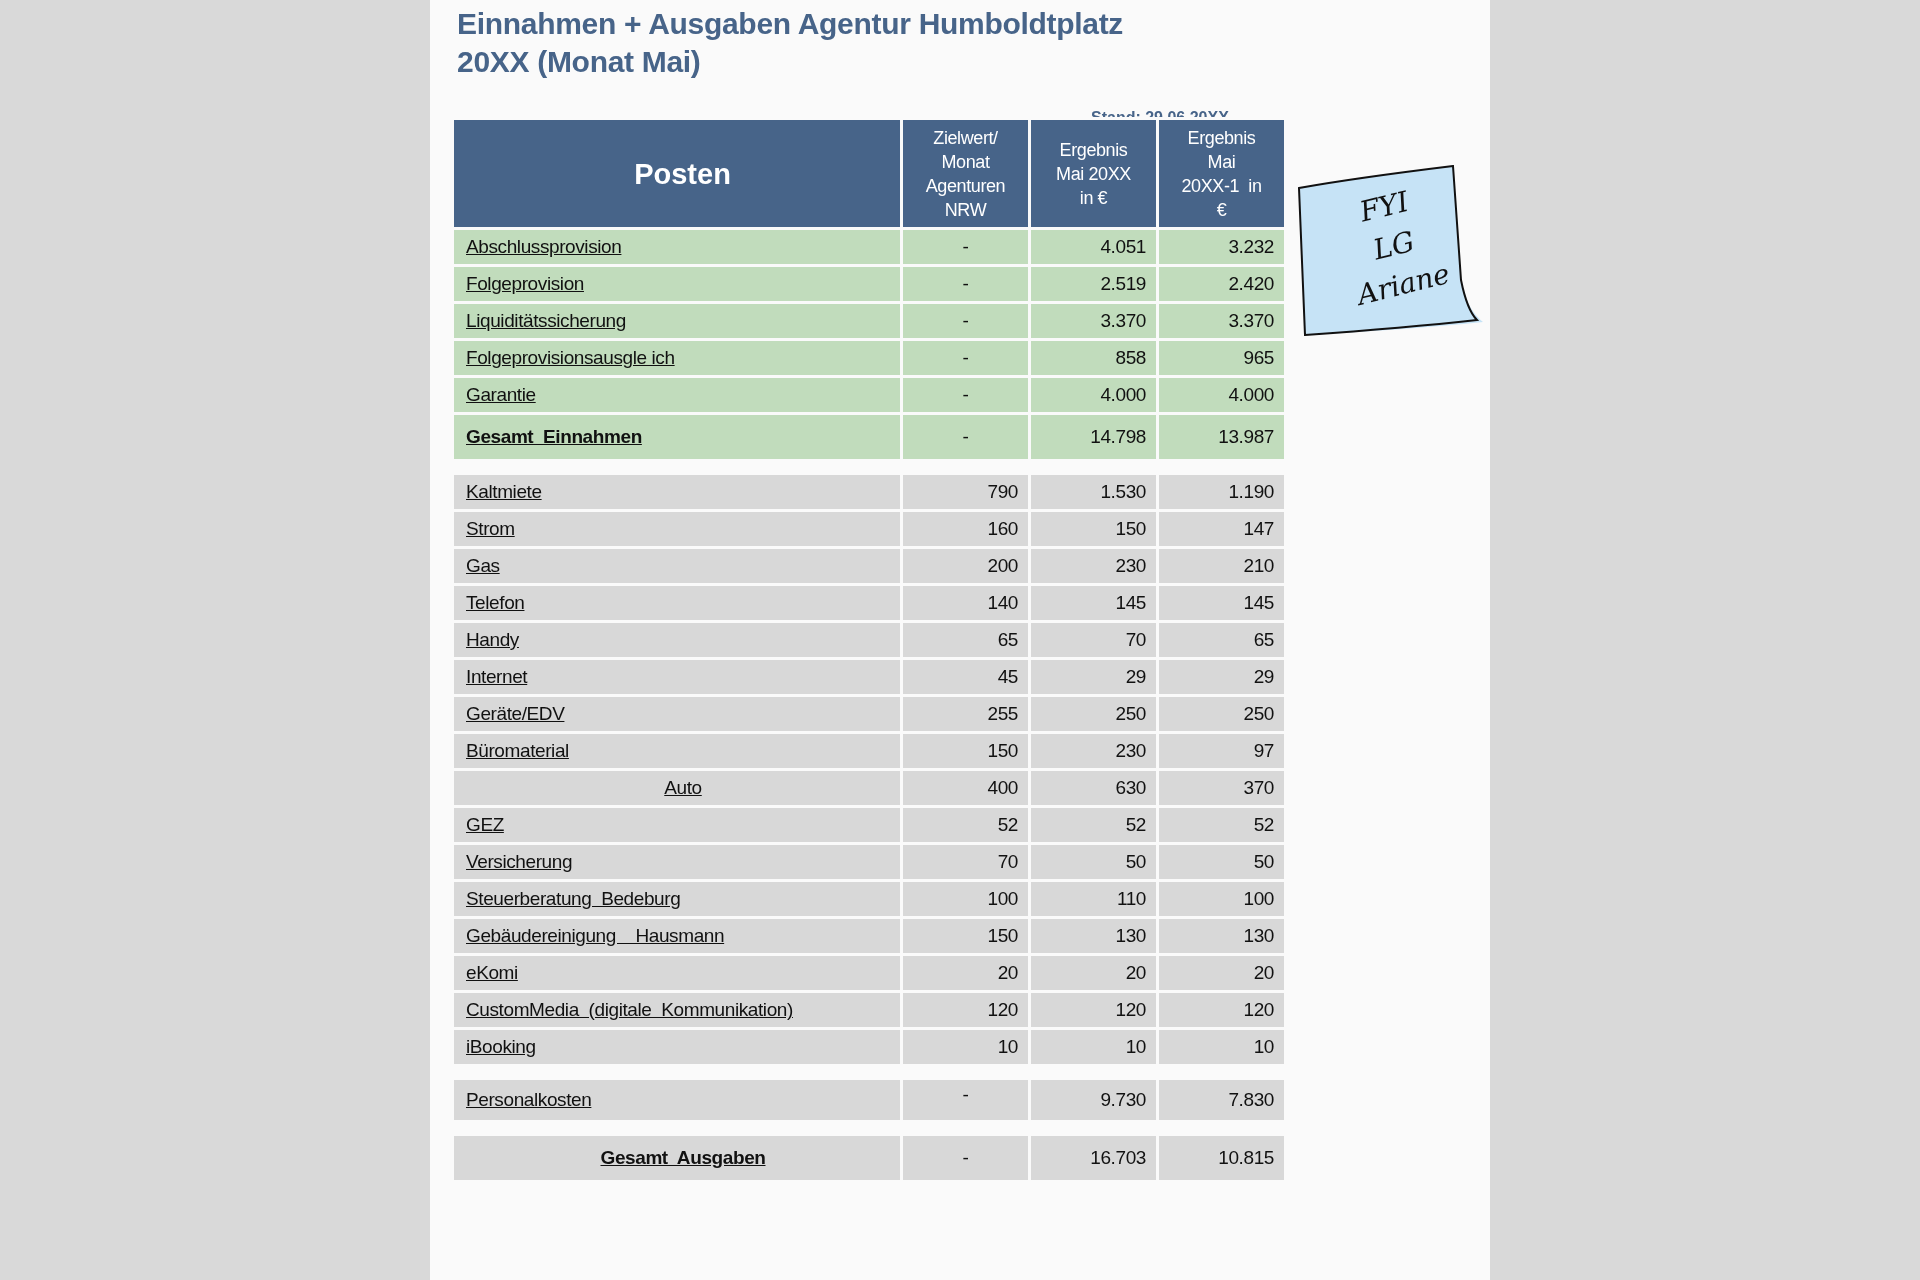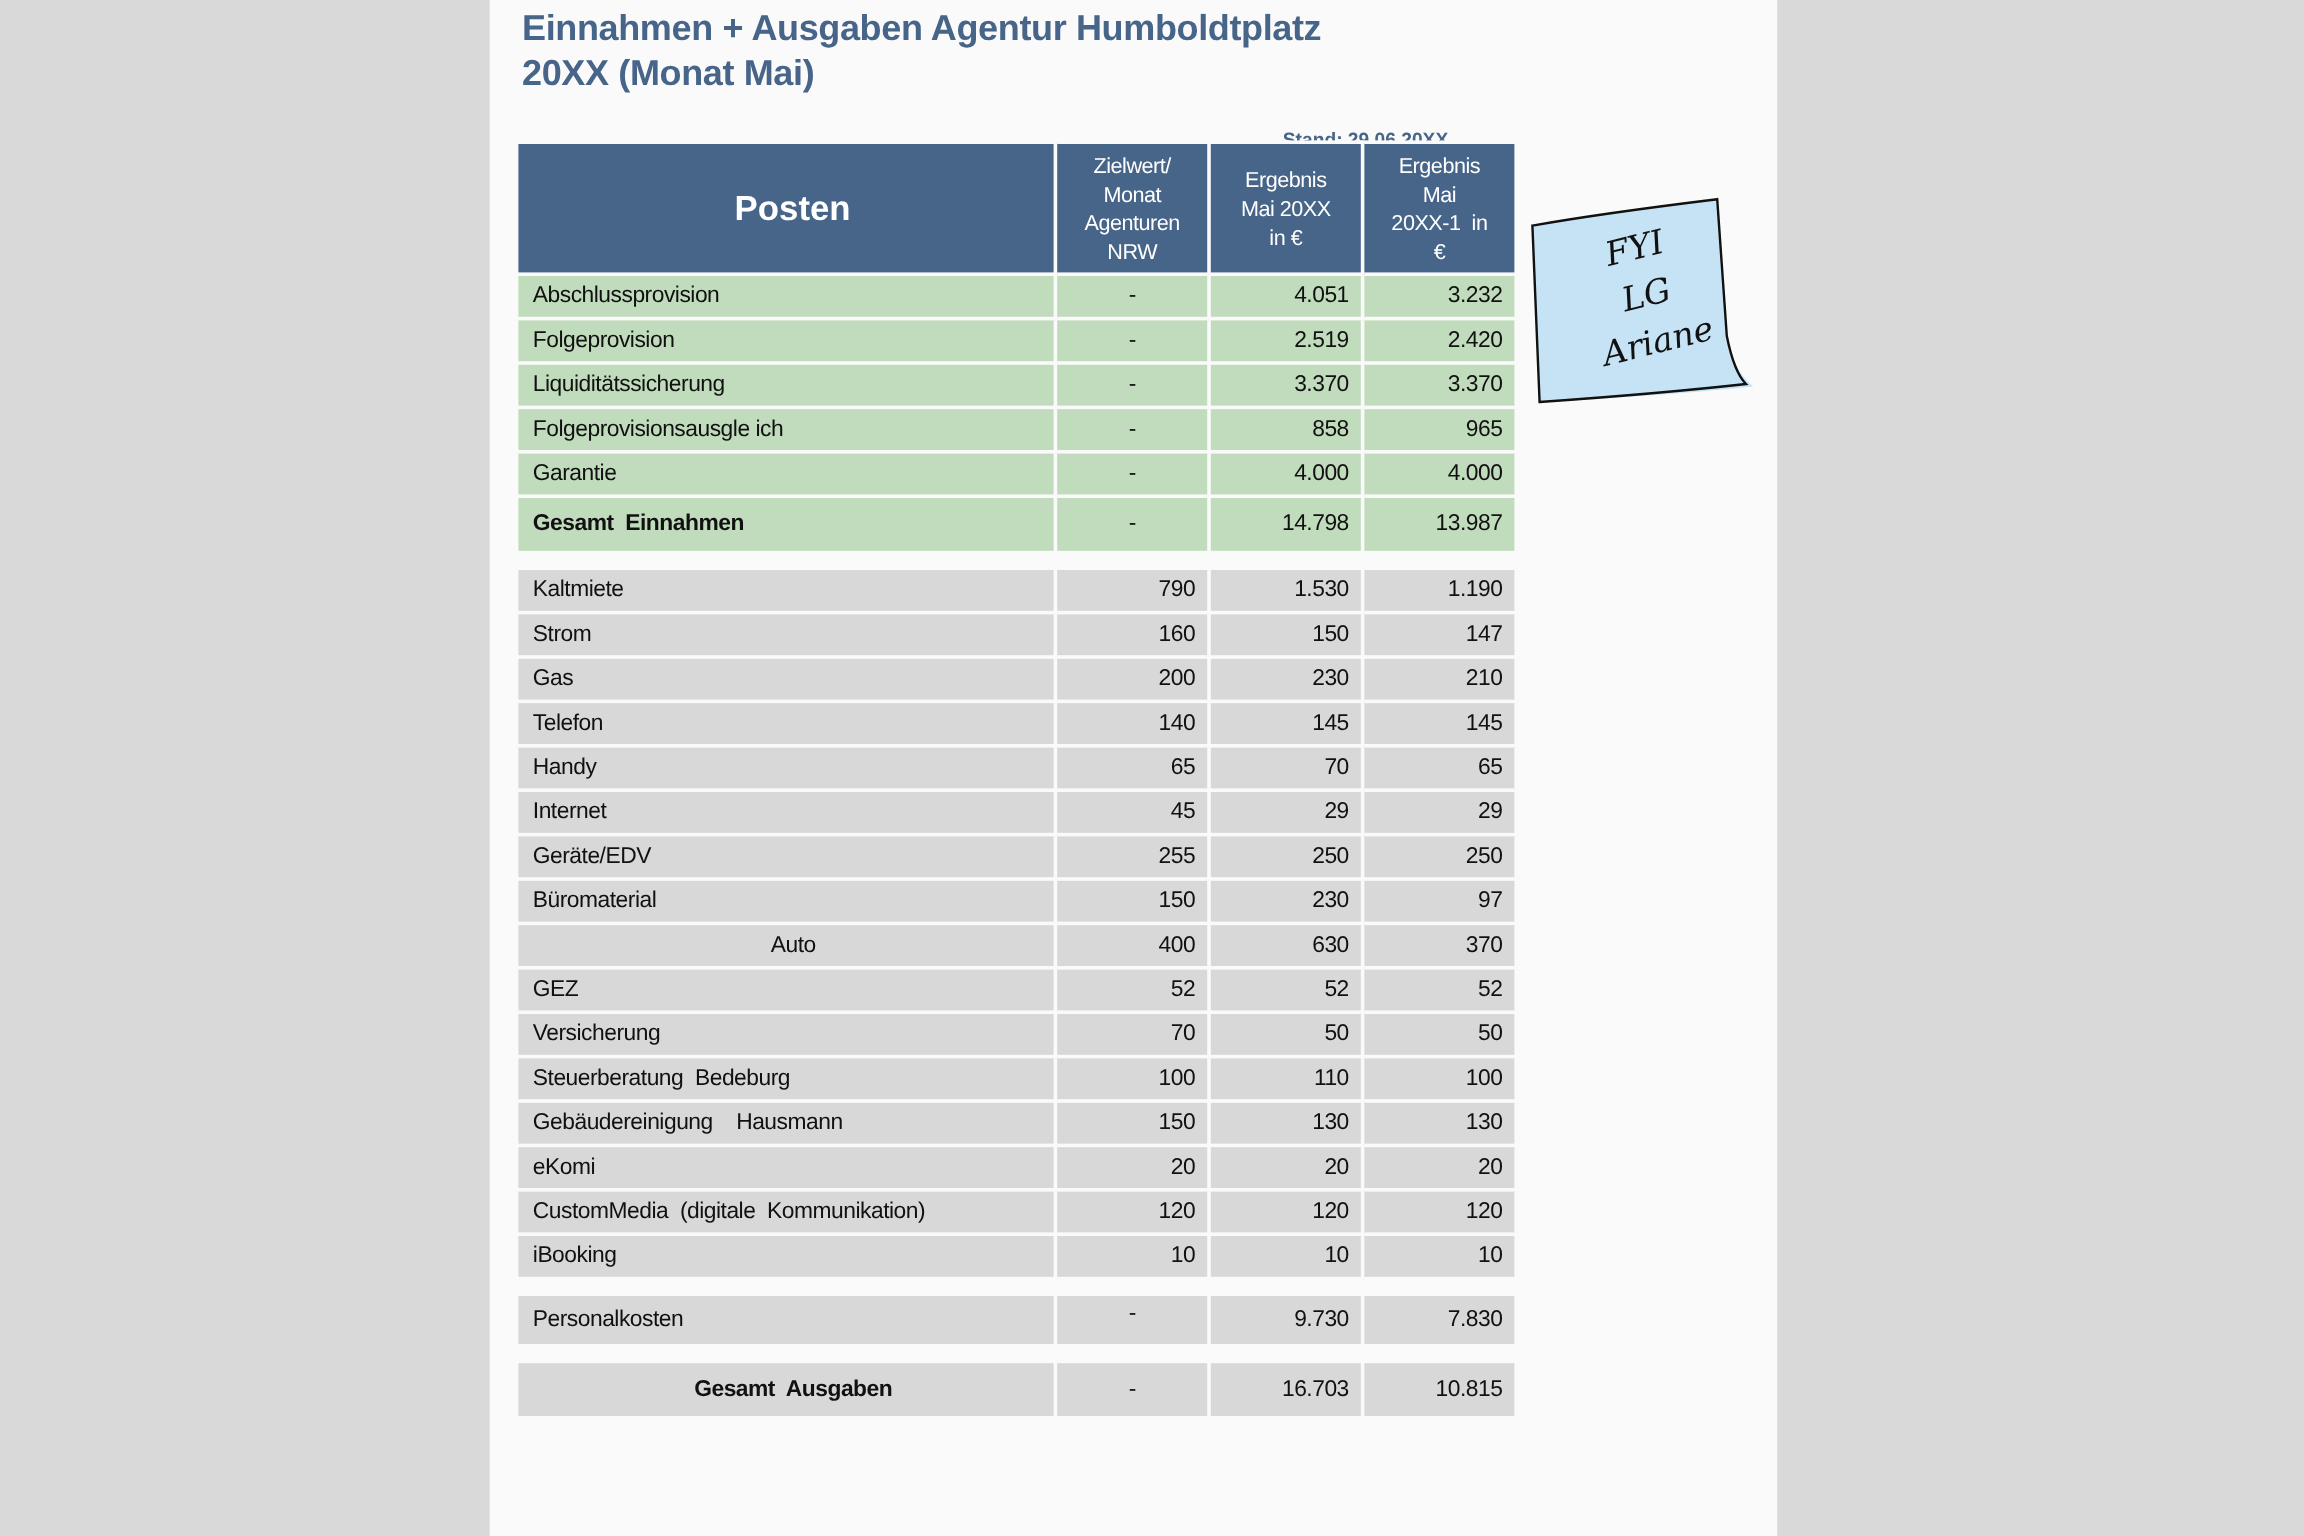--- a/index.html
+++ b/index.html
@@ -3,23 +3,22 @@
 <meta charset="utf-8">
 <style>
   html, body { margin: 0; padding: 0; }
   body {
     width: 1920px; height: 1280px; overflow: hidden;
     background: #d9d9d9;
     font-family: "Liberation Sans", sans-serif;
     position: relative;
   }
   .page {
-    position: absolute; left: 408px; top: 0; width: 1060px; height: 1280px;
+    position: absolute; left: 430px; top: 0; width: 1060px; height: 1280px;
     background: #fafafa;
-    padding-left: 13px;
   }
   .title {
     position: absolute; left: 27px; top: 5px;
     color: #476489; font-weight: bold; font-size: 30px; line-height: 38px;
     letter-spacing: -0.3px;
   }
   .title span { display: block; }
   .stand {
     position: absolute; left: 661px; top: 80px;
     color: #476489; font-weight: bold; font-size: 16px; margin-top: 29px;
@@ -41,21 +40,21 @@
     font-size: 18px; line-height: 24px; height: 107px; text-align: center;
     letter-spacing: -0.4px;
   }
   table.posten th.head-posten {
     text-align: center; padding-left: 11px; font-weight: bold; font-size: 29px;
     letter-spacing: 0;
   }
   table.posten td {
     font-size: 19px; color: #111; height: 34px; letter-spacing: -0.4px;
   }
-  table.posten td.label { padding-left: 12px; }
+  table.posten td.label { padding-left: 12px; text-decoration: underline; }
   table.posten td.num { text-align: right; padding-right: 10px; }
   table.posten td.dash { text-align: center; }
   tr.inc td { background: #c1dcbc; }
   tr.exp td { background: #d8d8d8; }
   tr.total td { height: 44px; font-weight: bold; }
   tr.total td.num, tr.total td.dash { font-weight: normal; }
   tr.spacer td { background: transparent; height: 10px; border: none; }
   tr.personal td { height: 36px; }
   tr.personal td.dash { vertical-align: top; padding-top: 4px; }
   .note {

